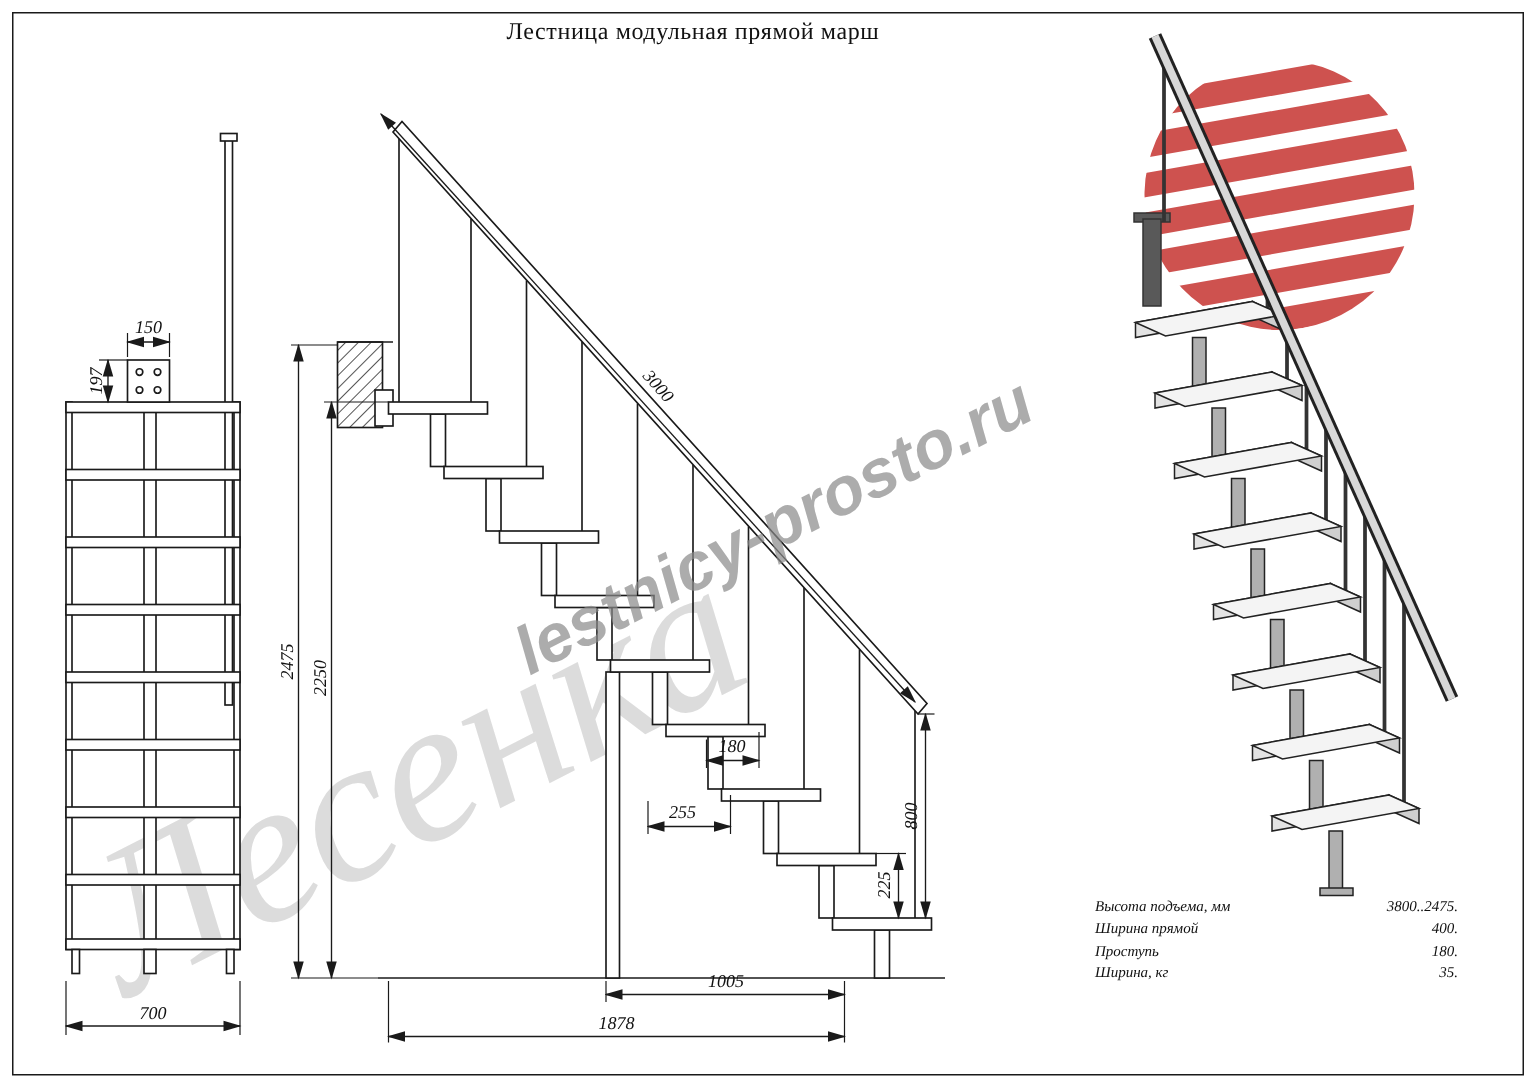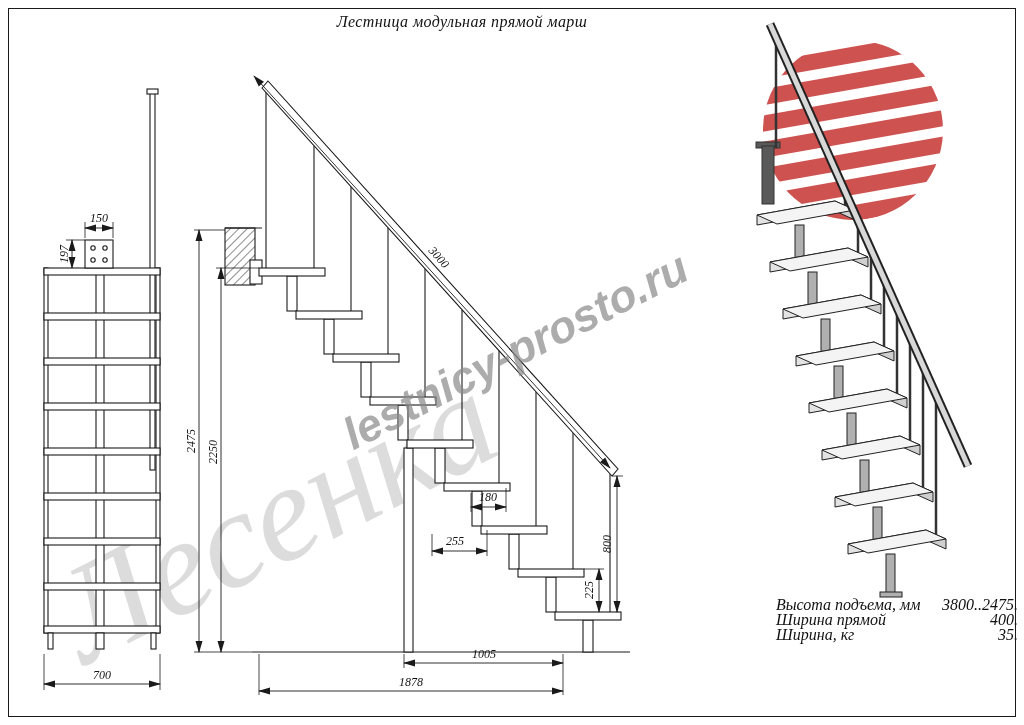--- a/index.html
+++ b/index.html
@@ -1,30 +1,30 @@
 <!DOCTYPE html>
 <html><head>
 <meta charset="utf-8">
 <style>
   *{margin:0;padding:0;box-sizing:border-box}
   html,body{width:1024px;height:725px;background:#fff;overflow:hidden;position:relative;
     font-family:"Liberation Serif",serif;}
   .frame{position:absolute;left:8px;top:8px;right:8px;bottom:8px;border:1.3px solid #1a1a1a;
     z-index:5;pointer-events:none}
-  .title{position:absolute;top:13px;left:252px;width:420px;text-align:center;font-style:italic;
+  .title{position:absolute;top:13px;left:252px;width:420px;text-align:center;
     font-size:16px;letter-spacing:.4px;color:#111;z-index:4;white-space:nowrap}
   .wm-brand{position:absolute;left:-15px;top:448px;width:580px;text-align:center;font-style:italic;
     font-size:138px;line-height:1;color:#c7c7c7;opacity:.62;transform:rotate(-27deg);z-index:0;
     white-space:nowrap;pointer-events:none}
   svg.draw{position:absolute;left:0;top:0;z-index:1}
   .wm-site{position:absolute;left:288px;top:328px;width:455px;text-align:center;font-weight:bold;
     font-style:italic;font-size:45px;line-height:1;color:#8a8a8a;opacity:.7;transform:rotate(-27deg);
     z-index:2;white-space:nowrap;pointer-events:none;font-family:"Liberation Sans",sans-serif}
-  .spec{position:absolute;left:776px;top:598px;width:242px;z-index:2;font-style:italic;
-    font-size:16px;color:#111}
+  .spec{position:absolute;left:730px;top:598px;width:242px;z-index:2;font-style:italic;
+    font-size:10px;color:#111}
   .spec .row{display:flex;justify-content:space-between;line-height:14.8px}
   svg text{font-family:"Liberation Serif",serif;font-style:italic;font-size:12px;fill:#111}
   .ln{stroke:#1a1a1a;stroke-width:1.1;fill:none}
   .shape{stroke:#1a1a1a;stroke-width:1.1;fill:#fff}
   .dim{stroke:#1a1a1a;stroke-width:.9;fill:none}
   .ext{stroke:#1a1a1a;stroke-width:.8;fill:none}
 </style>
 </head>
 <body>
 
@@ -237,18 +237,22 @@
 <div class="spec">
   <div class="row">
     <span>Высота подъема, мм</span>
     <span>3800..2475.</span>
   </div>
   <div class="row">
     <span>Ширина прямой</span>
     <span>400.</span>
   </div>
   <div class="row">
+    <span>Проступь</span>
+    <span>180.</span>
+  </div>
+  <div class="row">
     <span>Ширина, кг</span>
     <span>35.</span>
   </div>
 </div>
 
 <div class="frame"></div>
 
 </body></html>

